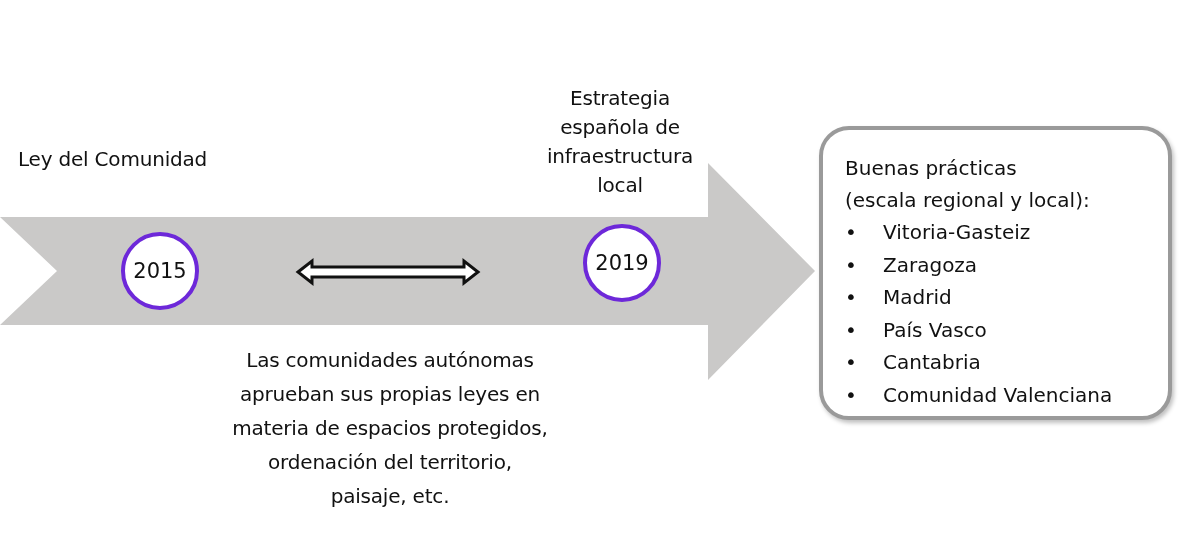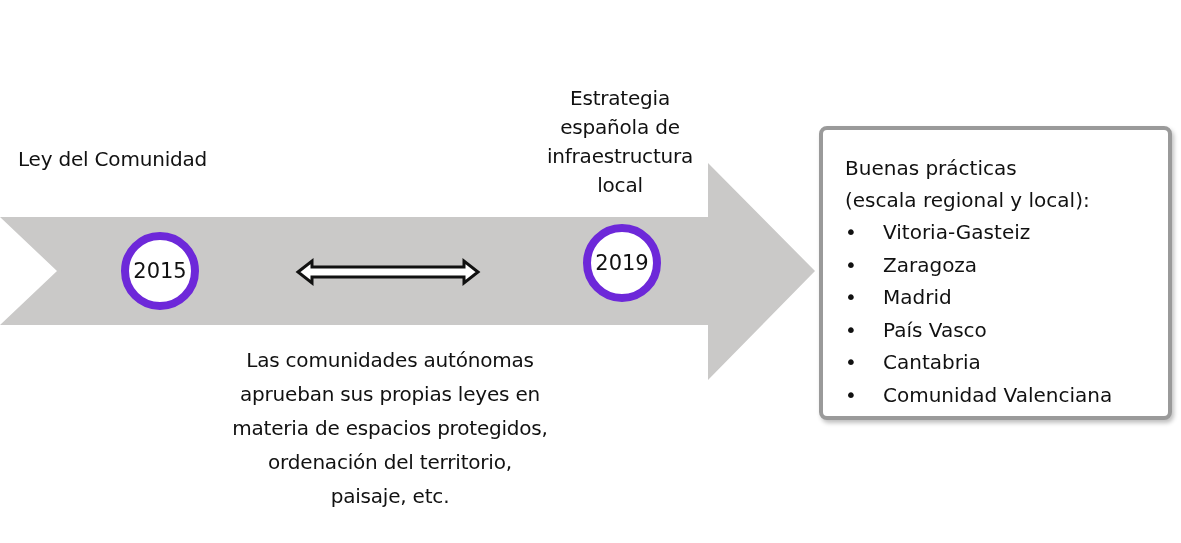--- a/index.html
+++ b/index.html
@@ -9,29 +9,29 @@
       color: #111111;
     }
     .canvas { position: absolute; left: 0; top: 0; width: 1181px; height: 543px; }
     .txt { position: absolute; font-size: 20px; line-height: 28px; letter-spacing: -0.2px; }
     .label-left { left: 18px; top: 145px; text-align: left; white-space: nowrap; }
     .label-top { left: 520px; top: 84px; width: 200px; text-align: center; line-height: 29px; }
     .label-bottom { left: 190px; top: 343px; width: 400px; text-align: center; line-height: 34px; }
     .label-bottom span, .label-top span, .label-left span { display: block; }
     .year-circle {
       position: absolute; width: 78px; height: 78px; border-radius: 50%;
-      background: #ffffff; border: 8px solid #6d28d9; box-sizing: border-box;
+      background: #ffffff; border: 4px solid #6d28d9; box-sizing: border-box;
       display: flex; align-items: center; justify-content: center;
       font-size: 21px;
     }
     .year-2015 { left: 121px; top: 232px; }
     .year-2019 { left: 583px; top: 224px; }
     .box {
       position: absolute; left: 819px; top: 126px; width: 353px; height: 294px;
-      border: 4px solid #9a9a9a; border-radius: 8px; box-sizing: border-box;
+      border: 4px solid #9a9a9a; border-radius: 30px; box-sizing: border-box;
       background: #ffffff;
       box-shadow: 2px 3px 4px rgba(0,0,0,0.25);
     }
     .box-title { position: absolute; left: 22px; top: 22px; font-size: 20px; line-height: 32px; white-space: nowrap; }
     .box-title span { display: block; }
     .box-list { position: absolute; left: 22px; top: 86px; margin: 0; padding: 0; list-style: none; font-size: 20px; }
     .box-list li { position: relative; height: 32.5px; line-height: 32.5px; padding-left: 38px; white-space: nowrap; }
     .box-list li .bullet { position: absolute; left: 0; top: 0; }
   </style>
 </head>

